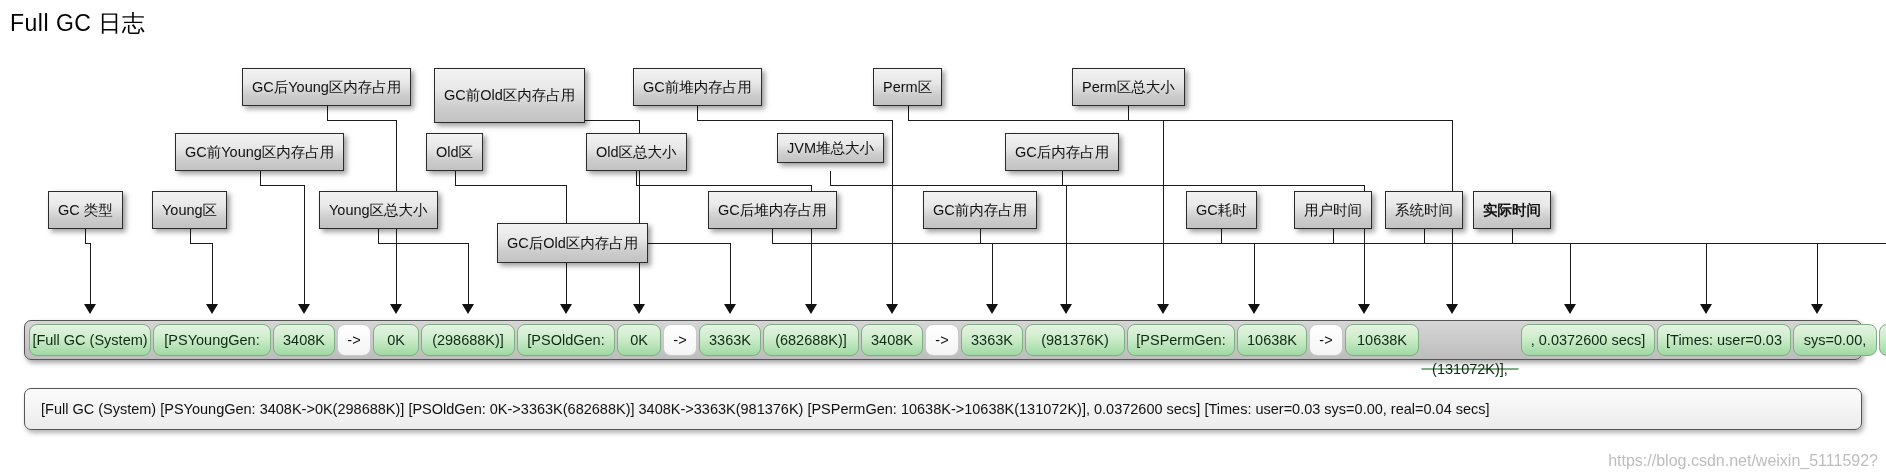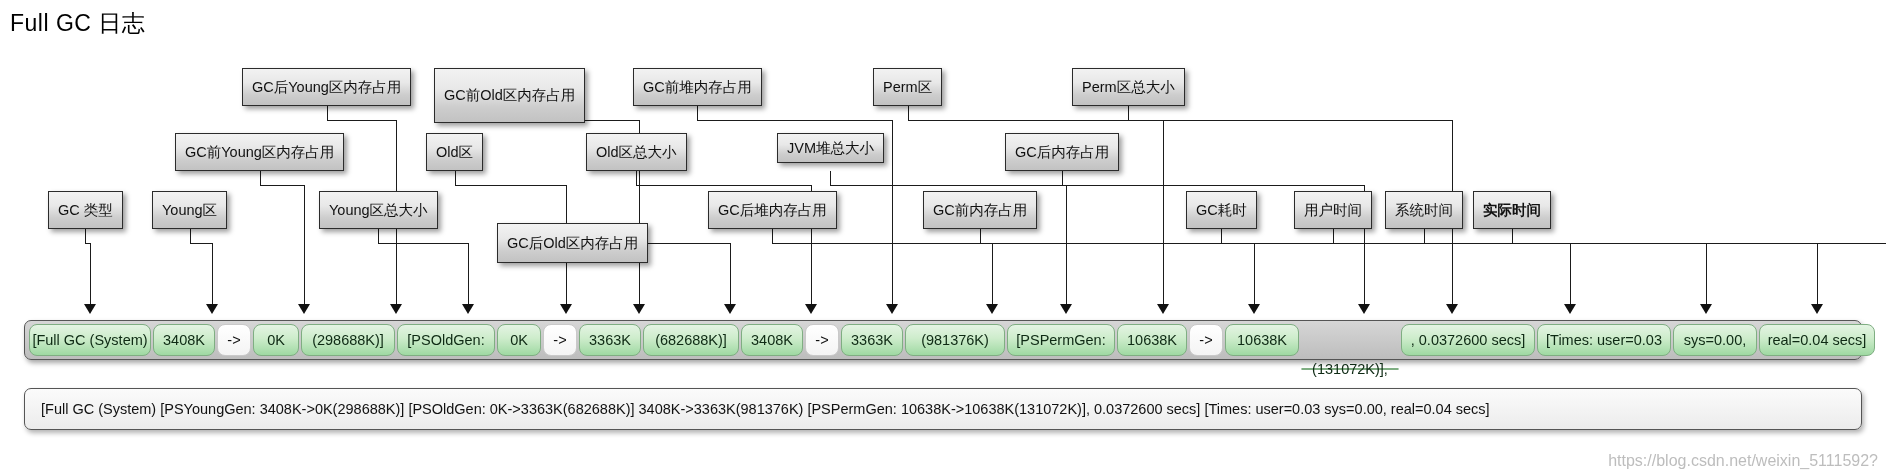--- a/index.html
+++ b/index.html
@@ -200,20 +200,21 @@
       <div class="box" style="top: 68px; height: 38px; left: 1072px; visibility: visible;">Perm区总大小</div>
       <div class="box" style="top: 191px; height: 38px; left: 1186px; visibility: visible;">GC耗时</div>
       <div class="box" style="top: 191px; height: 38px; left: 1294px; visibility: visible;">用户时间</div>
       <div class="box" style="top: 191px; height: 38px; left: 1385px; visibility: visible;">系统时间</div>
       <div class="box" style="top: 191px; height: 38px; left: 1473px; visibility: visible; font-weight: bold;">实际时间</div>
     </div>
 </div>
 
 <div id="logbar">
     <div class="seg" style="width: 122px; flex: 0 0 auto;">[Full GC (System)</div>
+    <div class="seg" style="width: 118px; flex: 0 0 auto;">[PSYoungGen:</div>
     <div class="seg" style="width: 62px; flex: 0 0 auto;">3408K</div>
     <div class="seg plain" style="width: 34px; flex: 0 0 auto;">-&gt;</div>
     <div class="seg" style="width: 46px; flex: 0 0 auto;">0K</div>
     <div class="seg" style="width: 94px; flex: 0 0 auto;">(298688K)]</div>
     <div class="seg" style="width: 98px; flex: 0 0 auto;">[PSOldGen:</div>
     <div class="seg" style="width: 44px; flex: 0 0 auto;">0K</div>
     <div class="seg plain" style="width: 34px; flex: 0 0 auto;">-&gt;</div>
     <div class="seg" style="width: 62px; flex: 0 0 auto;">3363K</div>
     <div class="seg" style="width: 96px; flex: 0 0 auto;">(682688K)]</div>
     <div class="seg" style="width: 62px; flex: 0 0 auto;">3408K</div>

